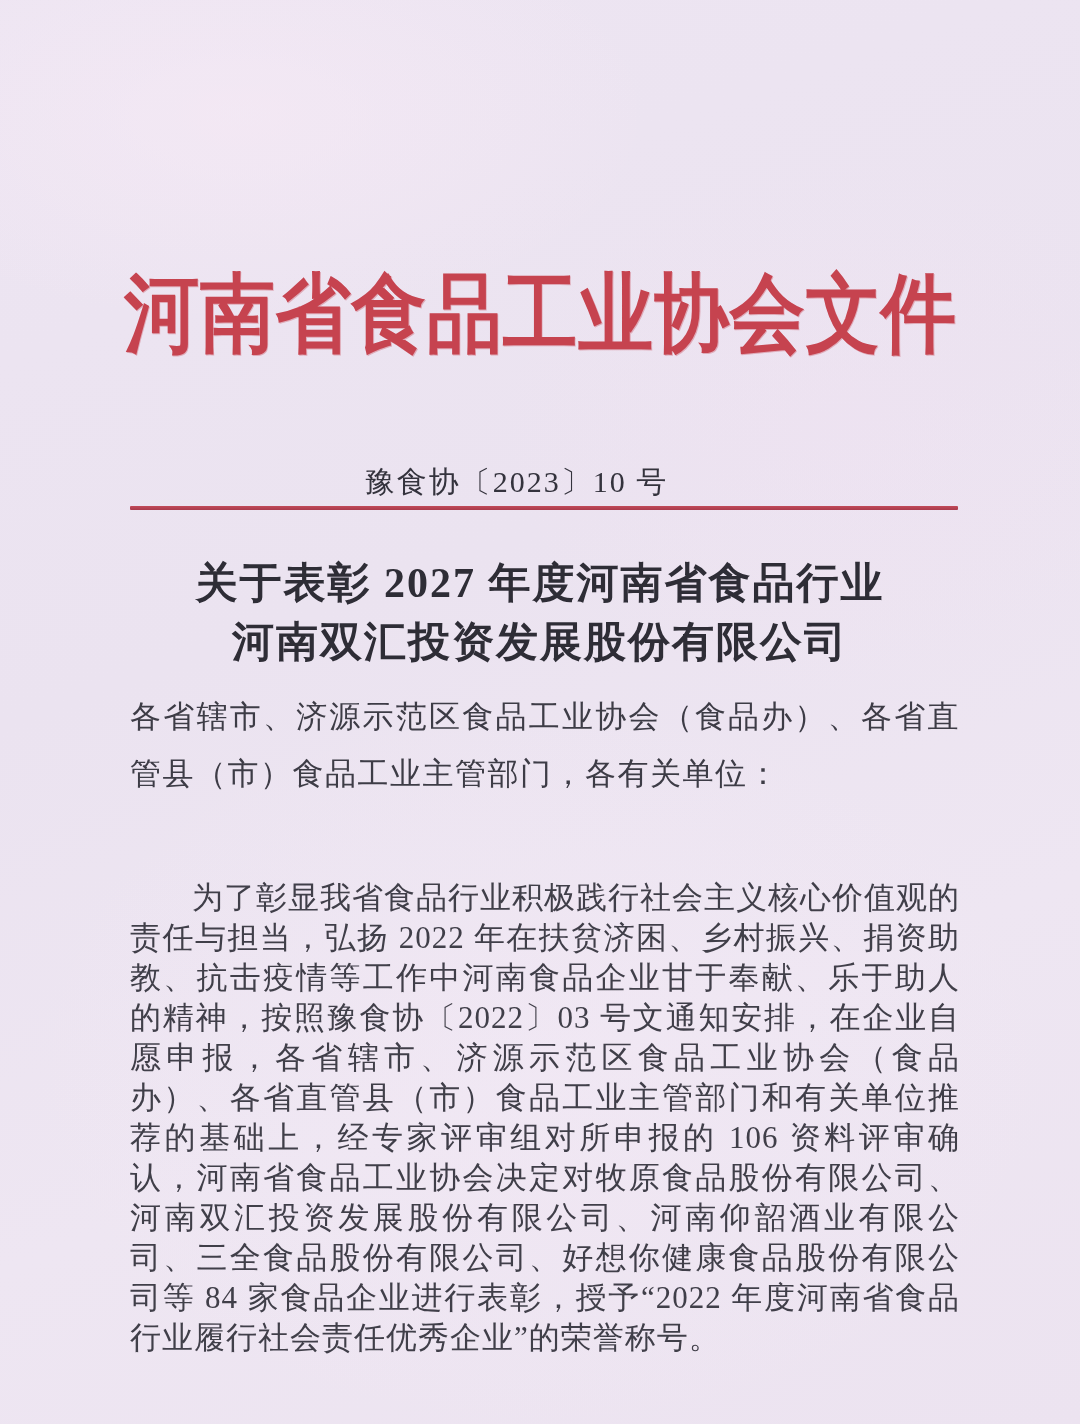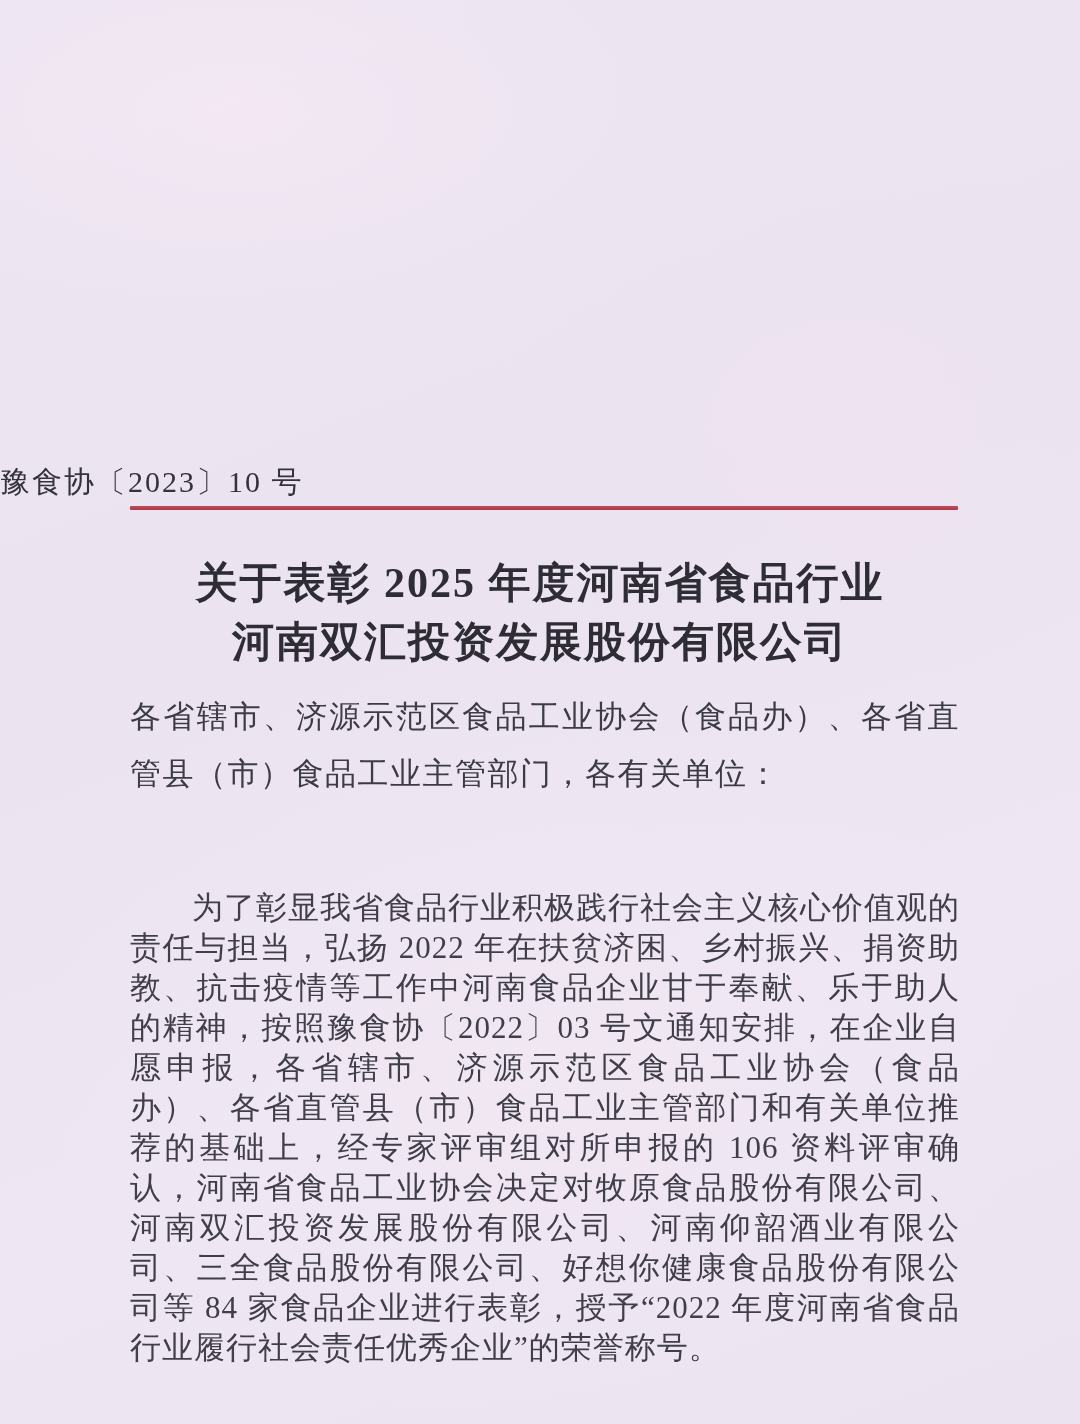--- a/index.html
+++ b/index.html
@@ -36,20 +36,21 @@
     transform: scaleX(0.87);
     transform-origin: center;
     text-shadow: 1px 1px 0 rgba(198,67,79,0.35);
   }
   
   .doc-number {
     position: absolute;
     top: 462px;
     left: 0;
     width: 1033px;
+    text-align: center;
     color: #34333d;
     font-size: 30px;
     letter-spacing: 2px;
   }
   
   .red-rule {
     position: absolute;
     top: 506px;
     left: 130px;
     width: 828px;
@@ -88,36 +89,38 @@
     position: absolute;
     top: 878px;
     left: 130px;
     width: 830px;
     color: #403f49;
     font-size: 31px;
     line-height: 40px;
     text-align: justify;
     text-justify: inter-character;
     letter-spacing: 1px;
-    margin-top: 10px;
   }
   .body-text p { text-indent: 2em; }
 </style>
 </head>
 <body>
 
 <div class="page">
 
+  <div class="org-header">
+    <span class="squeeze">河南省食品工业协会文件</span>
+  </div>
 
   <div class="doc-number">豫食协〔2023〕10 号</div>
 
   <div class="red-rule"></div>
 
   <div class="doc-title">
-    <div>关于表彰 2025 年度河南省食品行业</div>
+    <div>关于表彰 2027 年度河南省食品行业</div>
     <div>河南双汇投资发展股份有限公司</div>
   </div>
 
   <div class="addressee">各省辖市、济源示范区食品工业协会（食品办）、各省直管县（市）食品工业主管部门，各有关单位：</div>
 
   <div class="body-text">
     <p>为了彰显我省食品行业积极践行社会主义核心价值观的责任与担当，弘扬 2022 年在扶贫济困、乡村振兴、捐资助教、抗击疫情等工作中河南食品企业甘于奉献、乐于助人的精神，按照豫食协〔2022〕03 号文通知安排，在企业自愿申报，各省辖市、济源示范区食品工业协会（食品办）、各省直管县（市）食品工业主管部门和有关单位推荐的基础上，经专家评审组对所申报的 106 资料评审确认，河南省食品工业协会决定对牧原食品股份有限公司、河南双汇投资发展股份有限公司、河南仰韶酒业有限公司、三全食品股份有限公司、好想你健康食品股份有限公司等 84 家食品企业进行表彰，授予“2022 年度河南省食品行业履行社会责任优秀企业”的荣誉称号。</p>
   </div>
 
 </div>

